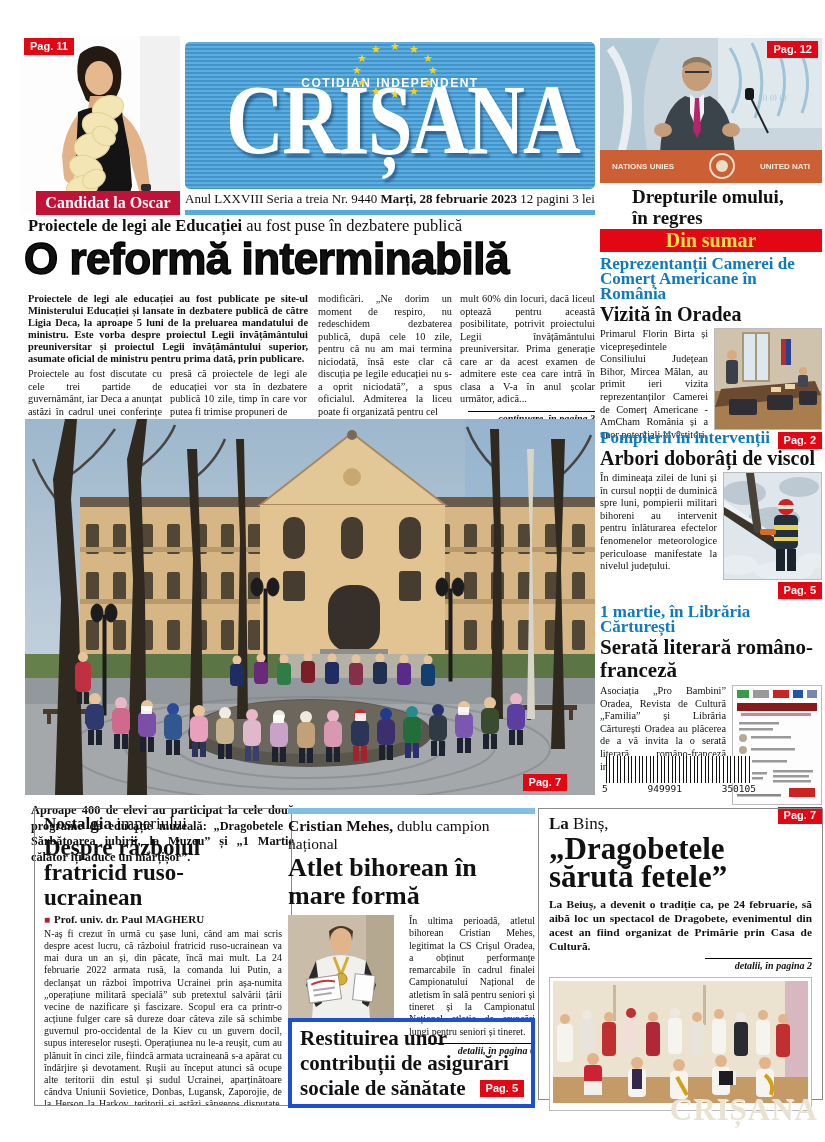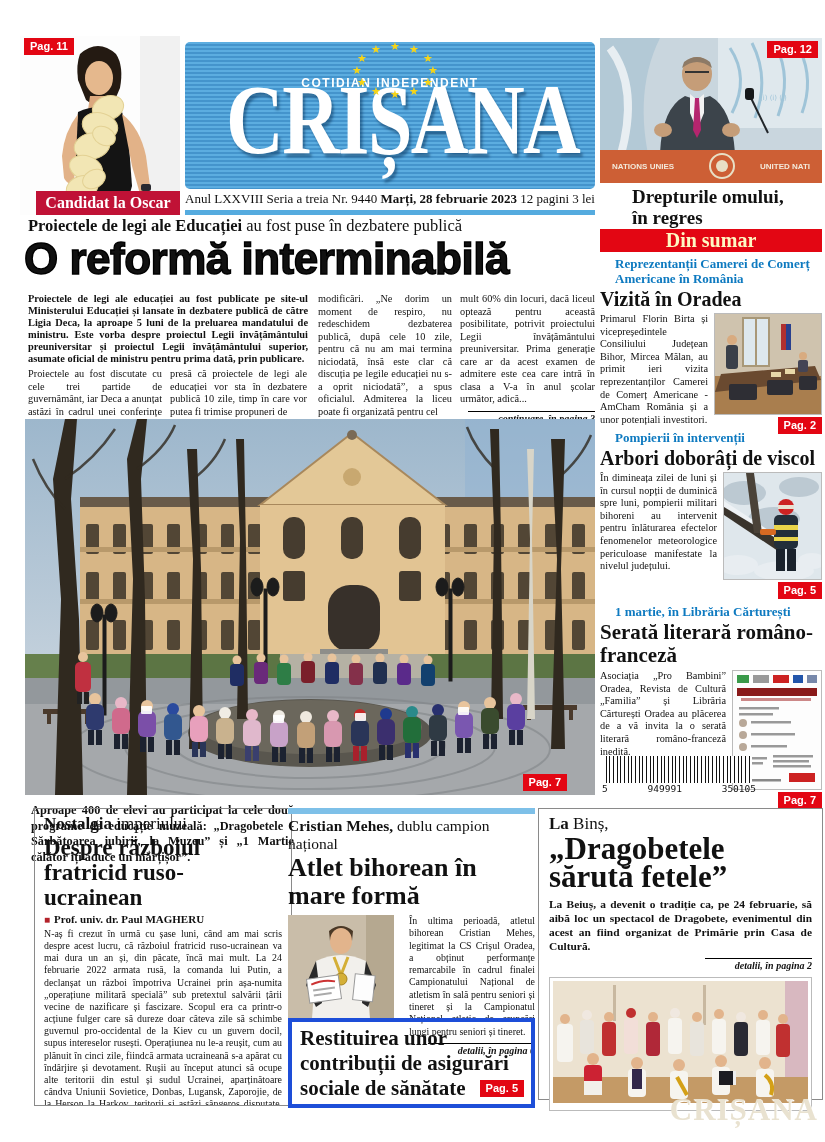--- a/index.html
+++ b/index.html
@@ -21,21 +21,21 @@
            font-size:100px;line-height:112px;letter-spacing:-2px;transform:scaleX(.8);
            text-shadow:3px 4px 3px rgba(5,40,75,.45);z-index:1;}
   .star{position:absolute;color:#f6d417;font-size:11px;z-index:3;line-height:10px;}
   .info-bar{left:185px;top:191px;width:410px;display:flex;justify-content:space-between;
             font-size:13px;align-items:baseline;}
   .info-bar .dt{font-weight:bold;}
   .info-rule{left:185px;top:210px;width:410px;height:5px;background:#55abdf;}
   .un-photo{left:600px;top:38px;width:222px;height:145px;}
   .un-badge{position:absolute;right:4px;top:3px;}
   .un-headline{left:632px;top:186px;width:222px;font-weight:bold;font-size:19px;line-height:21px;white-space:pre-line;}
-  .din-sumar{left:600px;top:229px;width:222px;height:23px;background:#e30613;color:#fef9c3;
+  .din-sumar{left:600px;top:229px;width:222px;height:23px;background:#e30613;color:#fde047;
              font:bold 20px/23px "Liberation Serif",serif;text-align:center;}
   
   .lead-kicker{left:28px;top:216px;width:567px;font-size:16.5px;}
   .lead-headline{left:24px;top:234px;width:574px;font-family:"Liberation Sans",sans-serif;
                  font-weight:700;font-size:44px;line-height:50px;-webkit-text-stroke:1.4px #000;
                  letter-spacing:-.5px;white-space:nowrap;}
   .body-txt{font-size:10.3px;line-height:12.5px;text-align:justify;}
   .lead-intro{left:28px;top:293px;width:280px;font-weight:bold;font-size:10.4px;line-height:12px;text-align:justify;}
   .lead-col1{left:28px;top:368px;width:134px;}
   .lead-col2{left:170px;top:368px;width:137px;}
@@ -43,21 +43,21 @@
   .lead-col4{left:460px;top:293px;width:135px;}
   .cont{text-align:right;margin-top:2px;}
   .cont span{display:inline-block;border-top:1px solid #000;padding:1px 0 0 30px;
              font:italic bold 10px "Liberation Serif",serif;}
   .main-photo{left:25px;top:419px;width:570px;height:376px;}
   .main-caption{left:30px;top:423px;width:263px;background:rgba(255,255,255,.96);
                 padding:4px 6px 5px;font-weight:bold;font-size:12.3px;line-height:15.5px;text-align:justify;}
   .cap-badge{position:absolute;right:28px;bottom:4px;}
   
   .sb-item{left:600px;width:222px;}
-  .sb-kicker{color:#0e7ac0;font-weight:bold;font-size:13px;line-height:15px;margin-left:15px;}
+  .sb-kicker{color:#0e7ac0;font-weight:bold;font-size:17px;line-height:15px;}
   .sb-headline{font-weight:bold;font-size:20px;line-height:22px;margin:2px 0 3px;}
   .sb-row{display:flex;gap:6px;}
   .sb-body{flex:1;font-size:10.3px;line-height:12.6px;text-align:justify;}
   .sb-photo-col{position:relative;flex:none;text-align:right;}
   .sb-photo-col svg{border:1px solid #bbb;display:block;}
   .sb-photo-col .badge{margin-top:2px;}
   .barcode{left:600px;top:756px;width:158px;text-align:center;}
   .bars{height:27px;margin:0 6px;background:
         repeating-linear-gradient(90deg,#111 0 1.5px,#fff 1.5px 3px,#111 3px 4px,#fff 4px 7px,#111 7px 8.5px,#fff 8.5px 11px);}
   .bar-digits{display:flex;justify-content:space-between;font:9.5px "DejaVu Sans Mono",monospace;padding:0 2px;}

